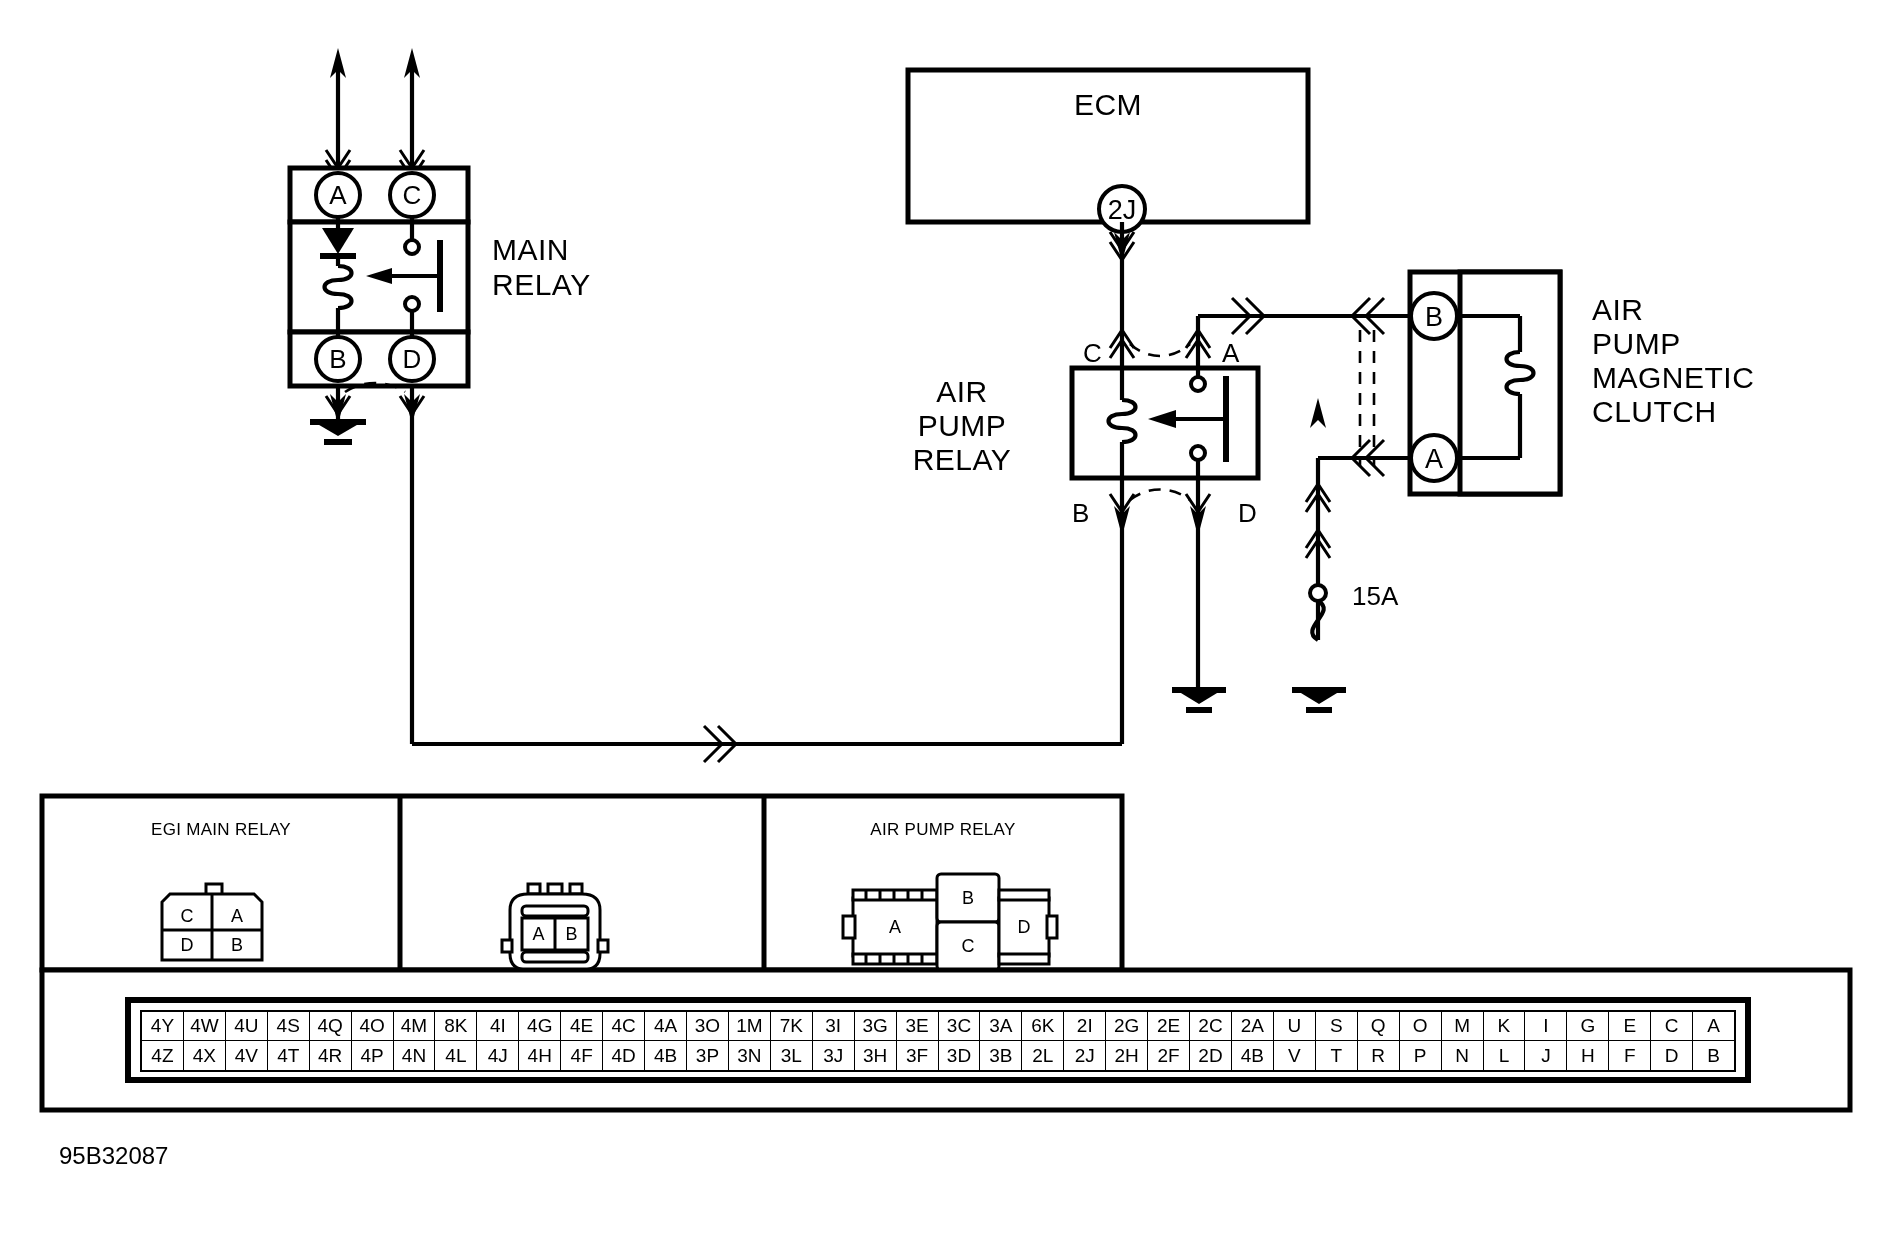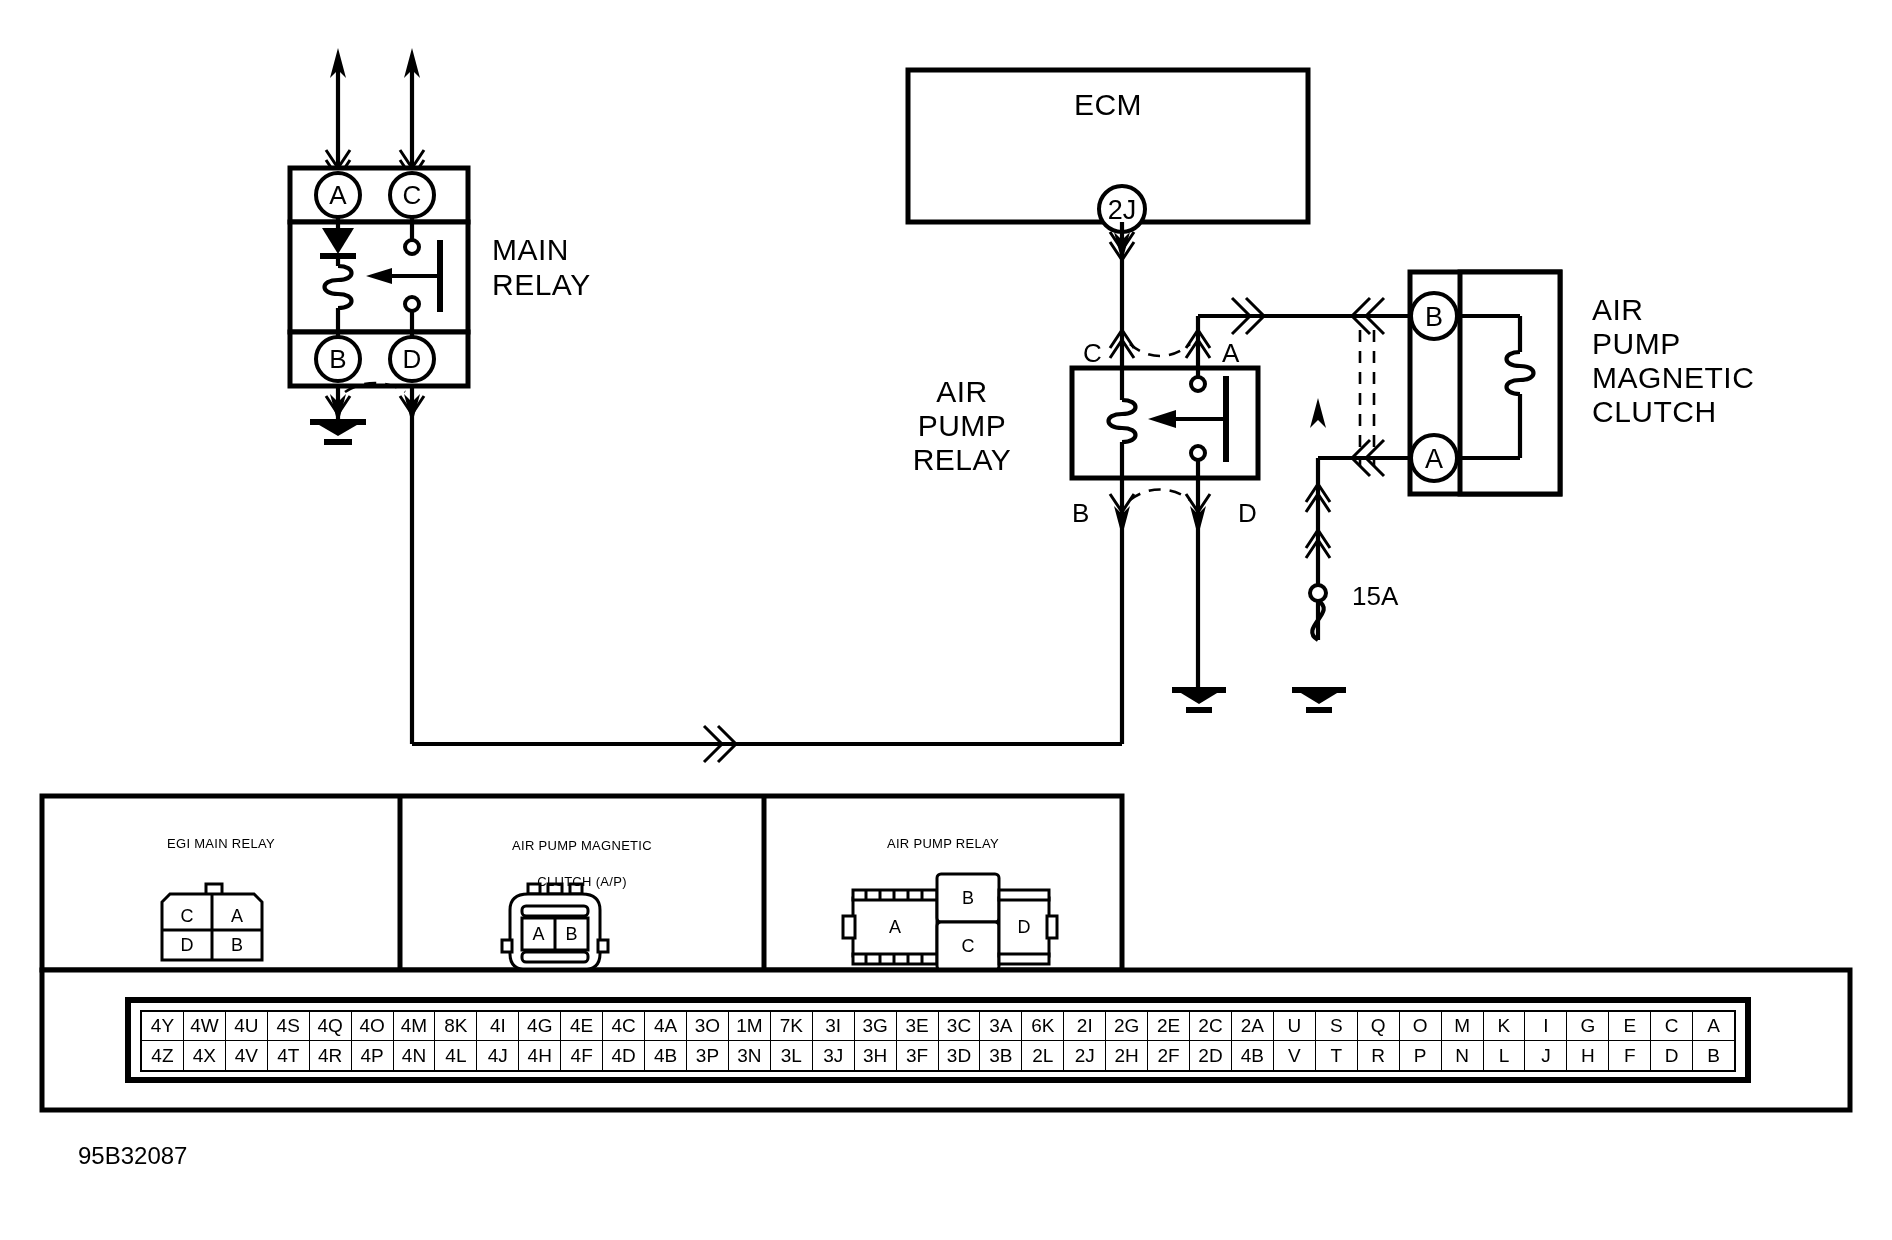--- a/index.html
+++ b/index.html
@@ -26,21 +26,21 @@
     height: 1240px;
   }
   .lbl {
     font-family: "Liberation Sans", sans-serif;
     fill: #000;
   }
   .lbl-big   { font-size: 30px; letter-spacing: 0.5px; }
   .lbl-pin   { font-size: 27px; }
   .lbl-term  { font-size: 26px; }
   .lbl-cap   { font-size: 24px; }
-  .lbl-leg   { font-size: 13px; letter-spacing: 0.3px; margin-top: 16px; }
+  .lbl-leg   { font-size: 17px; letter-spacing: 0.3px; }
   .lbl-legpin{ font-size: 18px; }
   .lbl-grid  { font-size: 19px; }
   .lbl-fuse  { font-size: 26px; }
   .wire  { stroke:#000; stroke-width:4.2; fill:none; stroke-linecap:butt; }
   .wthin { stroke:#000; stroke-width:3;   fill:none; }
   .wthick{ stroke:#000; stroke-width:6;   fill:none; }
   .box   { stroke:#000; stroke-width:5;   fill:#fff; }
   .boxthin{stroke:#000; stroke-width:3;   fill:#fff; }
   .dash  { stroke:#000; stroke-width:2.6; fill:none; stroke-dasharray:12 9; }
   .circ  { stroke:#000; stroke-width:4;   fill:#fff; }
@@ -297,24 +297,20 @@
     </g>
 
     <g>
       <rect class="box" x="42" y="970" width="1808" height="140"></rect>
       <rect class="wthick" x="128" y="1000" width="1620" height="80" fill="#fff"></rect>
     </g>
   </svg>
 
   <div style="position:absolute;left:42px;top:820px;width:358px;text-align:center;">
     <div class="lbl-leg">EGI MAIN RELAY</div>
-  </div>
-  <div style="position:absolute;left:400px;top:820px;width:364px;text-align:center;line-height:1.5;">
-    <div class="lbl-leg">AIR PUMP MAGNETIC</div>
-    <div class="lbl-leg">CLUTCH (A/P)</div>
   </div>
   <div style="position:absolute;left:764px;top:820px;width:358px;text-align:center;">
     <div class="lbl-leg">AIR PUMP RELAY</div>
   </div>
 
   <div style="position:absolute;left:162px;top:902px;width:50px;height:28px;display:flex;align-items:center;justify-content:center;" class="lbl-legpin">C</div>
   <div style="position:absolute;left:212px;top:902px;width:50px;height:28px;display:flex;align-items:center;justify-content:center;" class="lbl-legpin">A</div>
   <div style="position:absolute;left:162px;top:930px;width:50px;height:30px;display:flex;align-items:center;justify-content:center;" class="lbl-legpin">D</div>
   <div style="position:absolute;left:212px;top:930px;width:50px;height:30px;display:flex;align-items:center;justify-content:center;" class="lbl-legpin">B</div>
 
@@ -402,15 +398,15 @@
         <div class="lbl-grid" style="flex: 1 1 0%; display: flex; align-items: center; justify-content: center; border-right: 1.6px solid rgb(0, 0, 0); border-bottom: 0px; font-family: &quot;Liberation Sans&quot;, sans-serif; box-sizing: border-box;">N</div>
         <div class="lbl-grid" style="flex: 1 1 0%; display: flex; align-items: center; justify-content: center; border-right: 1.6px solid rgb(0, 0, 0); border-bottom: 0px; font-family: &quot;Liberation Sans&quot;, sans-serif; box-sizing: border-box;">L</div>
         <div class="lbl-grid" style="flex: 1 1 0%; display: flex; align-items: center; justify-content: center; border-right: 1.6px solid rgb(0, 0, 0); border-bottom: 0px; font-family: &quot;Liberation Sans&quot;, sans-serif; box-sizing: border-box;">J</div>
         <div class="lbl-grid" style="flex: 1 1 0%; display: flex; align-items: center; justify-content: center; border-right: 1.6px solid rgb(0, 0, 0); border-bottom: 0px; font-family: &quot;Liberation Sans&quot;, sans-serif; box-sizing: border-box;">H</div>
         <div class="lbl-grid" style="flex: 1 1 0%; display: flex; align-items: center; justify-content: center; border-right: 1.6px solid rgb(0, 0, 0); border-bottom: 0px; font-family: &quot;Liberation Sans&quot;, sans-serif; box-sizing: border-box;">F</div>
         <div class="lbl-grid" style="flex: 1 1 0%; display: flex; align-items: center; justify-content: center; border-right: 1.6px solid rgb(0, 0, 0); border-bottom: 0px; font-family: &quot;Liberation Sans&quot;, sans-serif; box-sizing: border-box;">D</div>
         <div class="lbl-grid" style="flex: 1 1 0%; display: flex; align-items: center; justify-content: center; border-right: 0px; border-bottom: 0px; font-family: &quot;Liberation Sans&quot;, sans-serif; box-sizing: border-box;">B</div>
       </div>
   </div>
 
-  <div style="position:absolute;left:78px;top:1142px;text-align:center;" class="lbl-cap">95B32087</div>
+  <div style="position:absolute;left:59px;top:1142px;text-align:center;" class="lbl-cap">95B32087</div>
 
 </div>
 
 </body></html>

